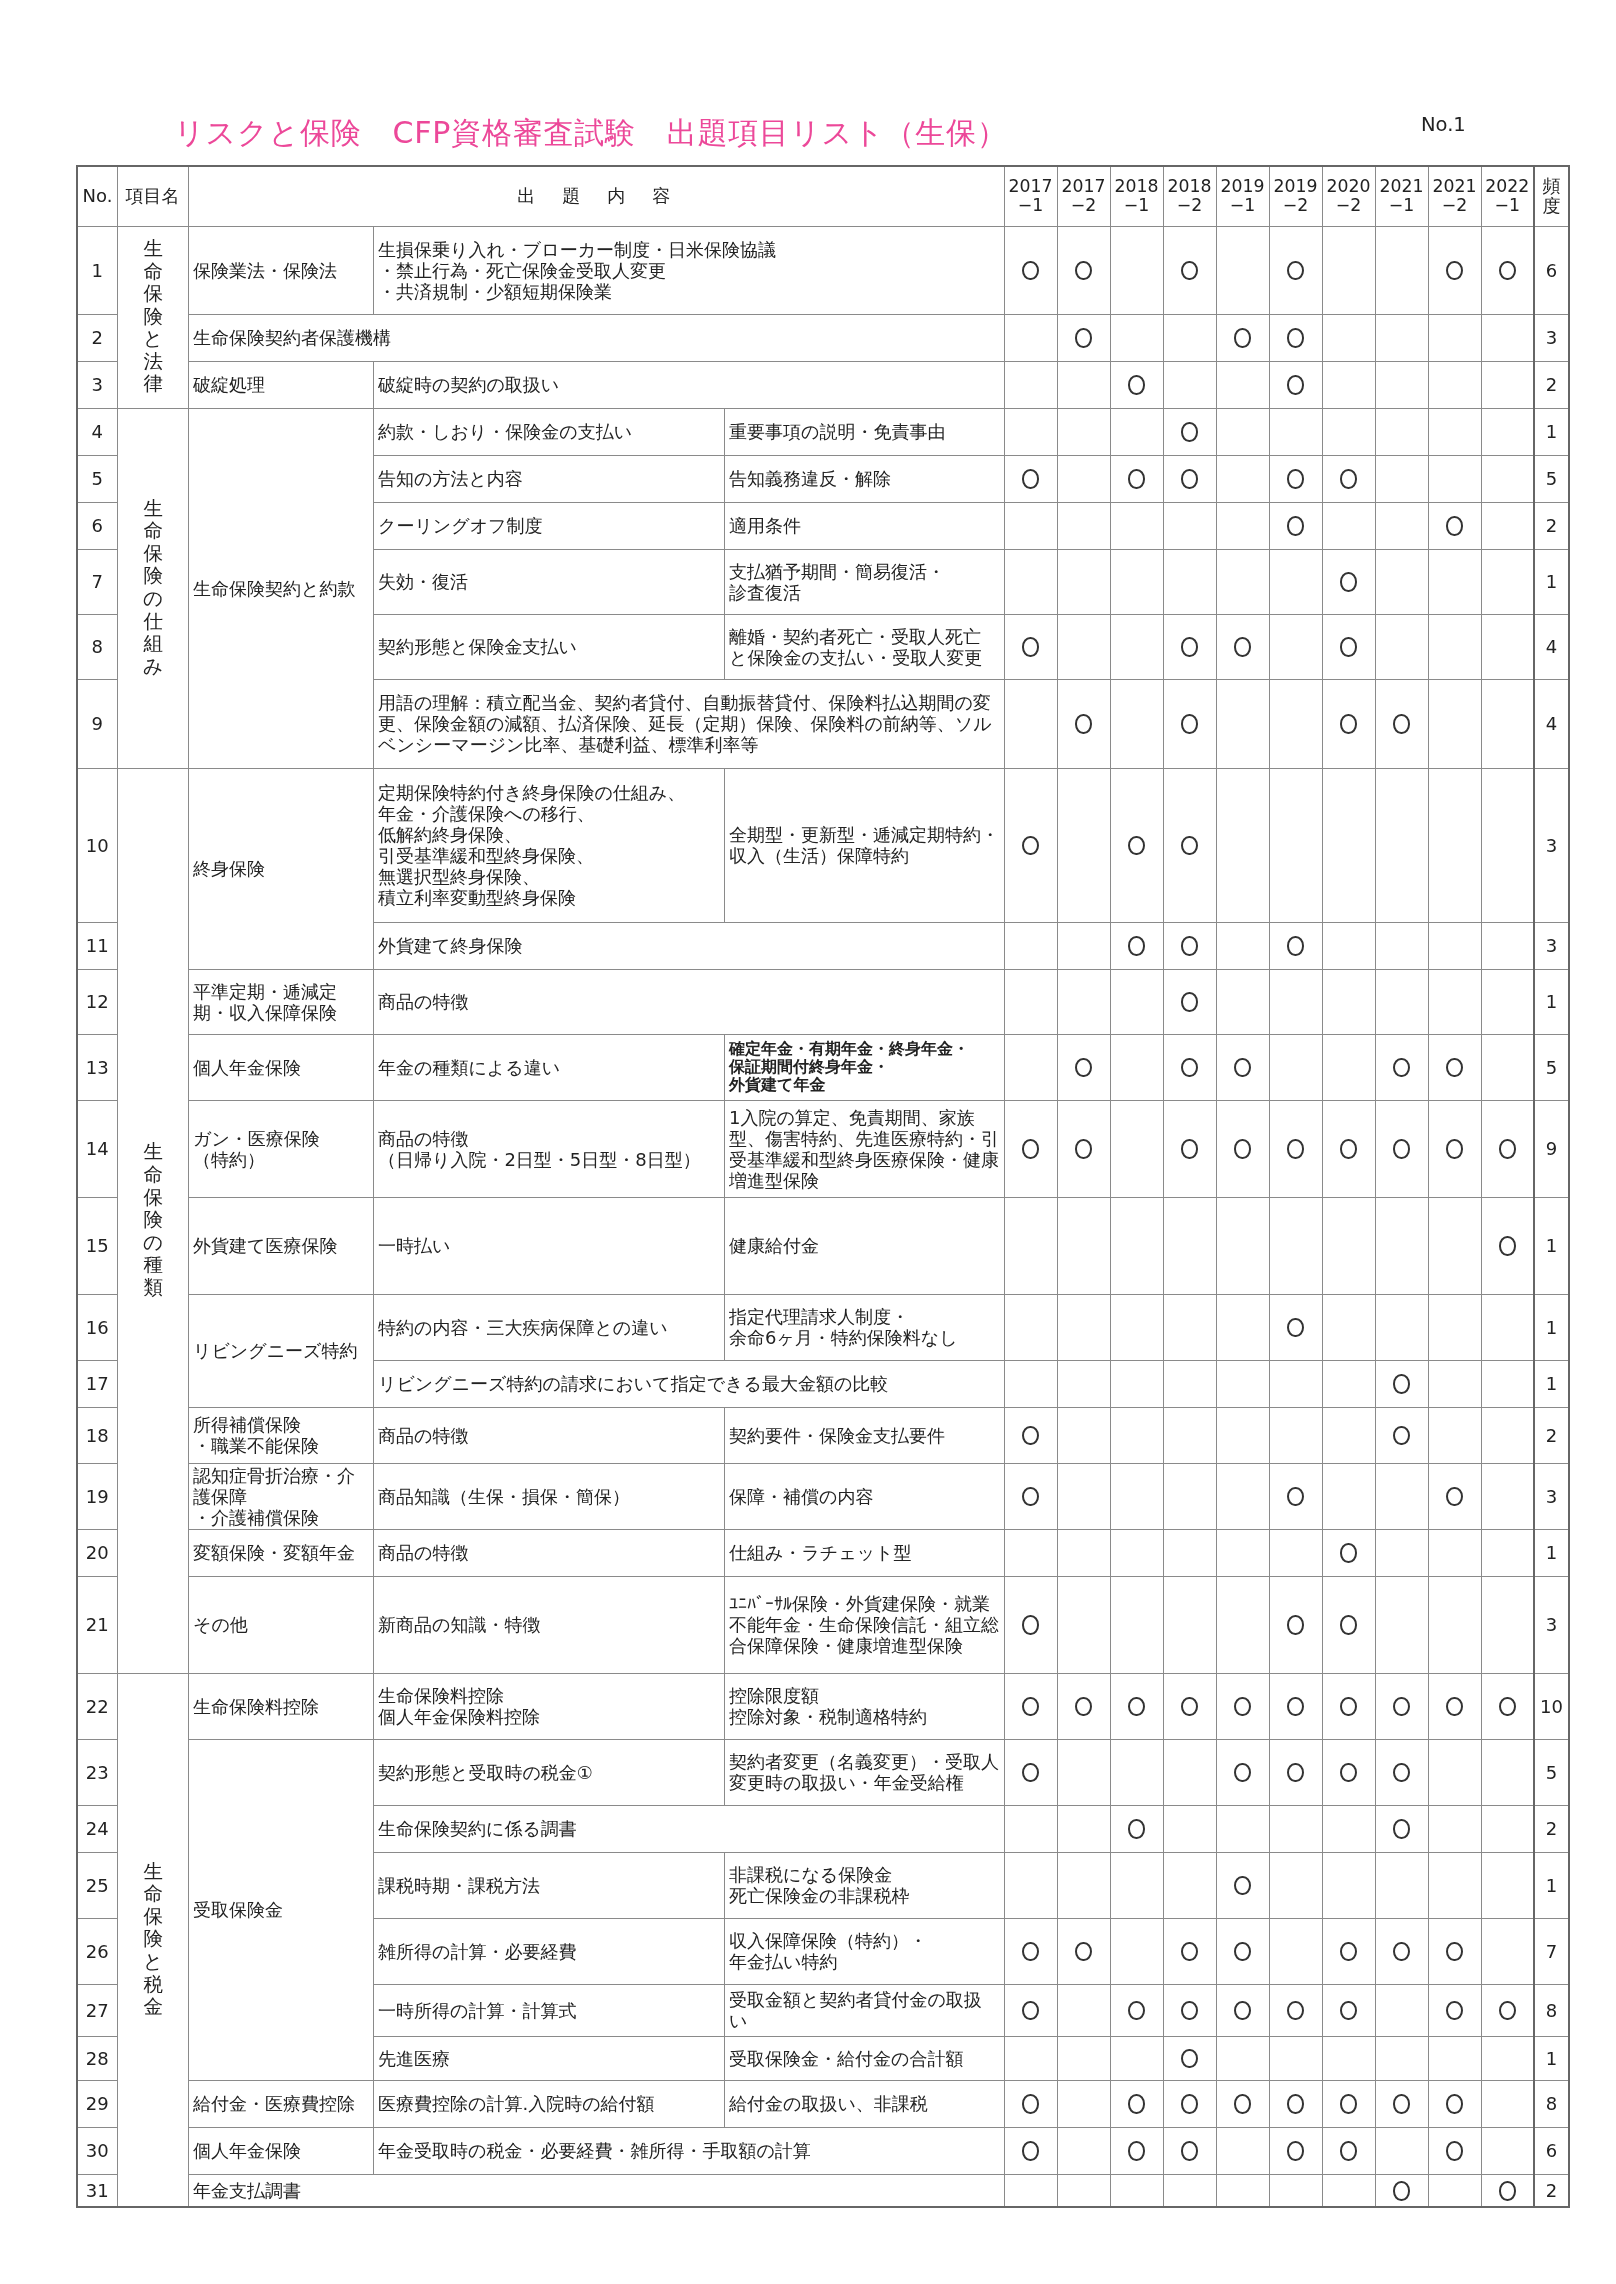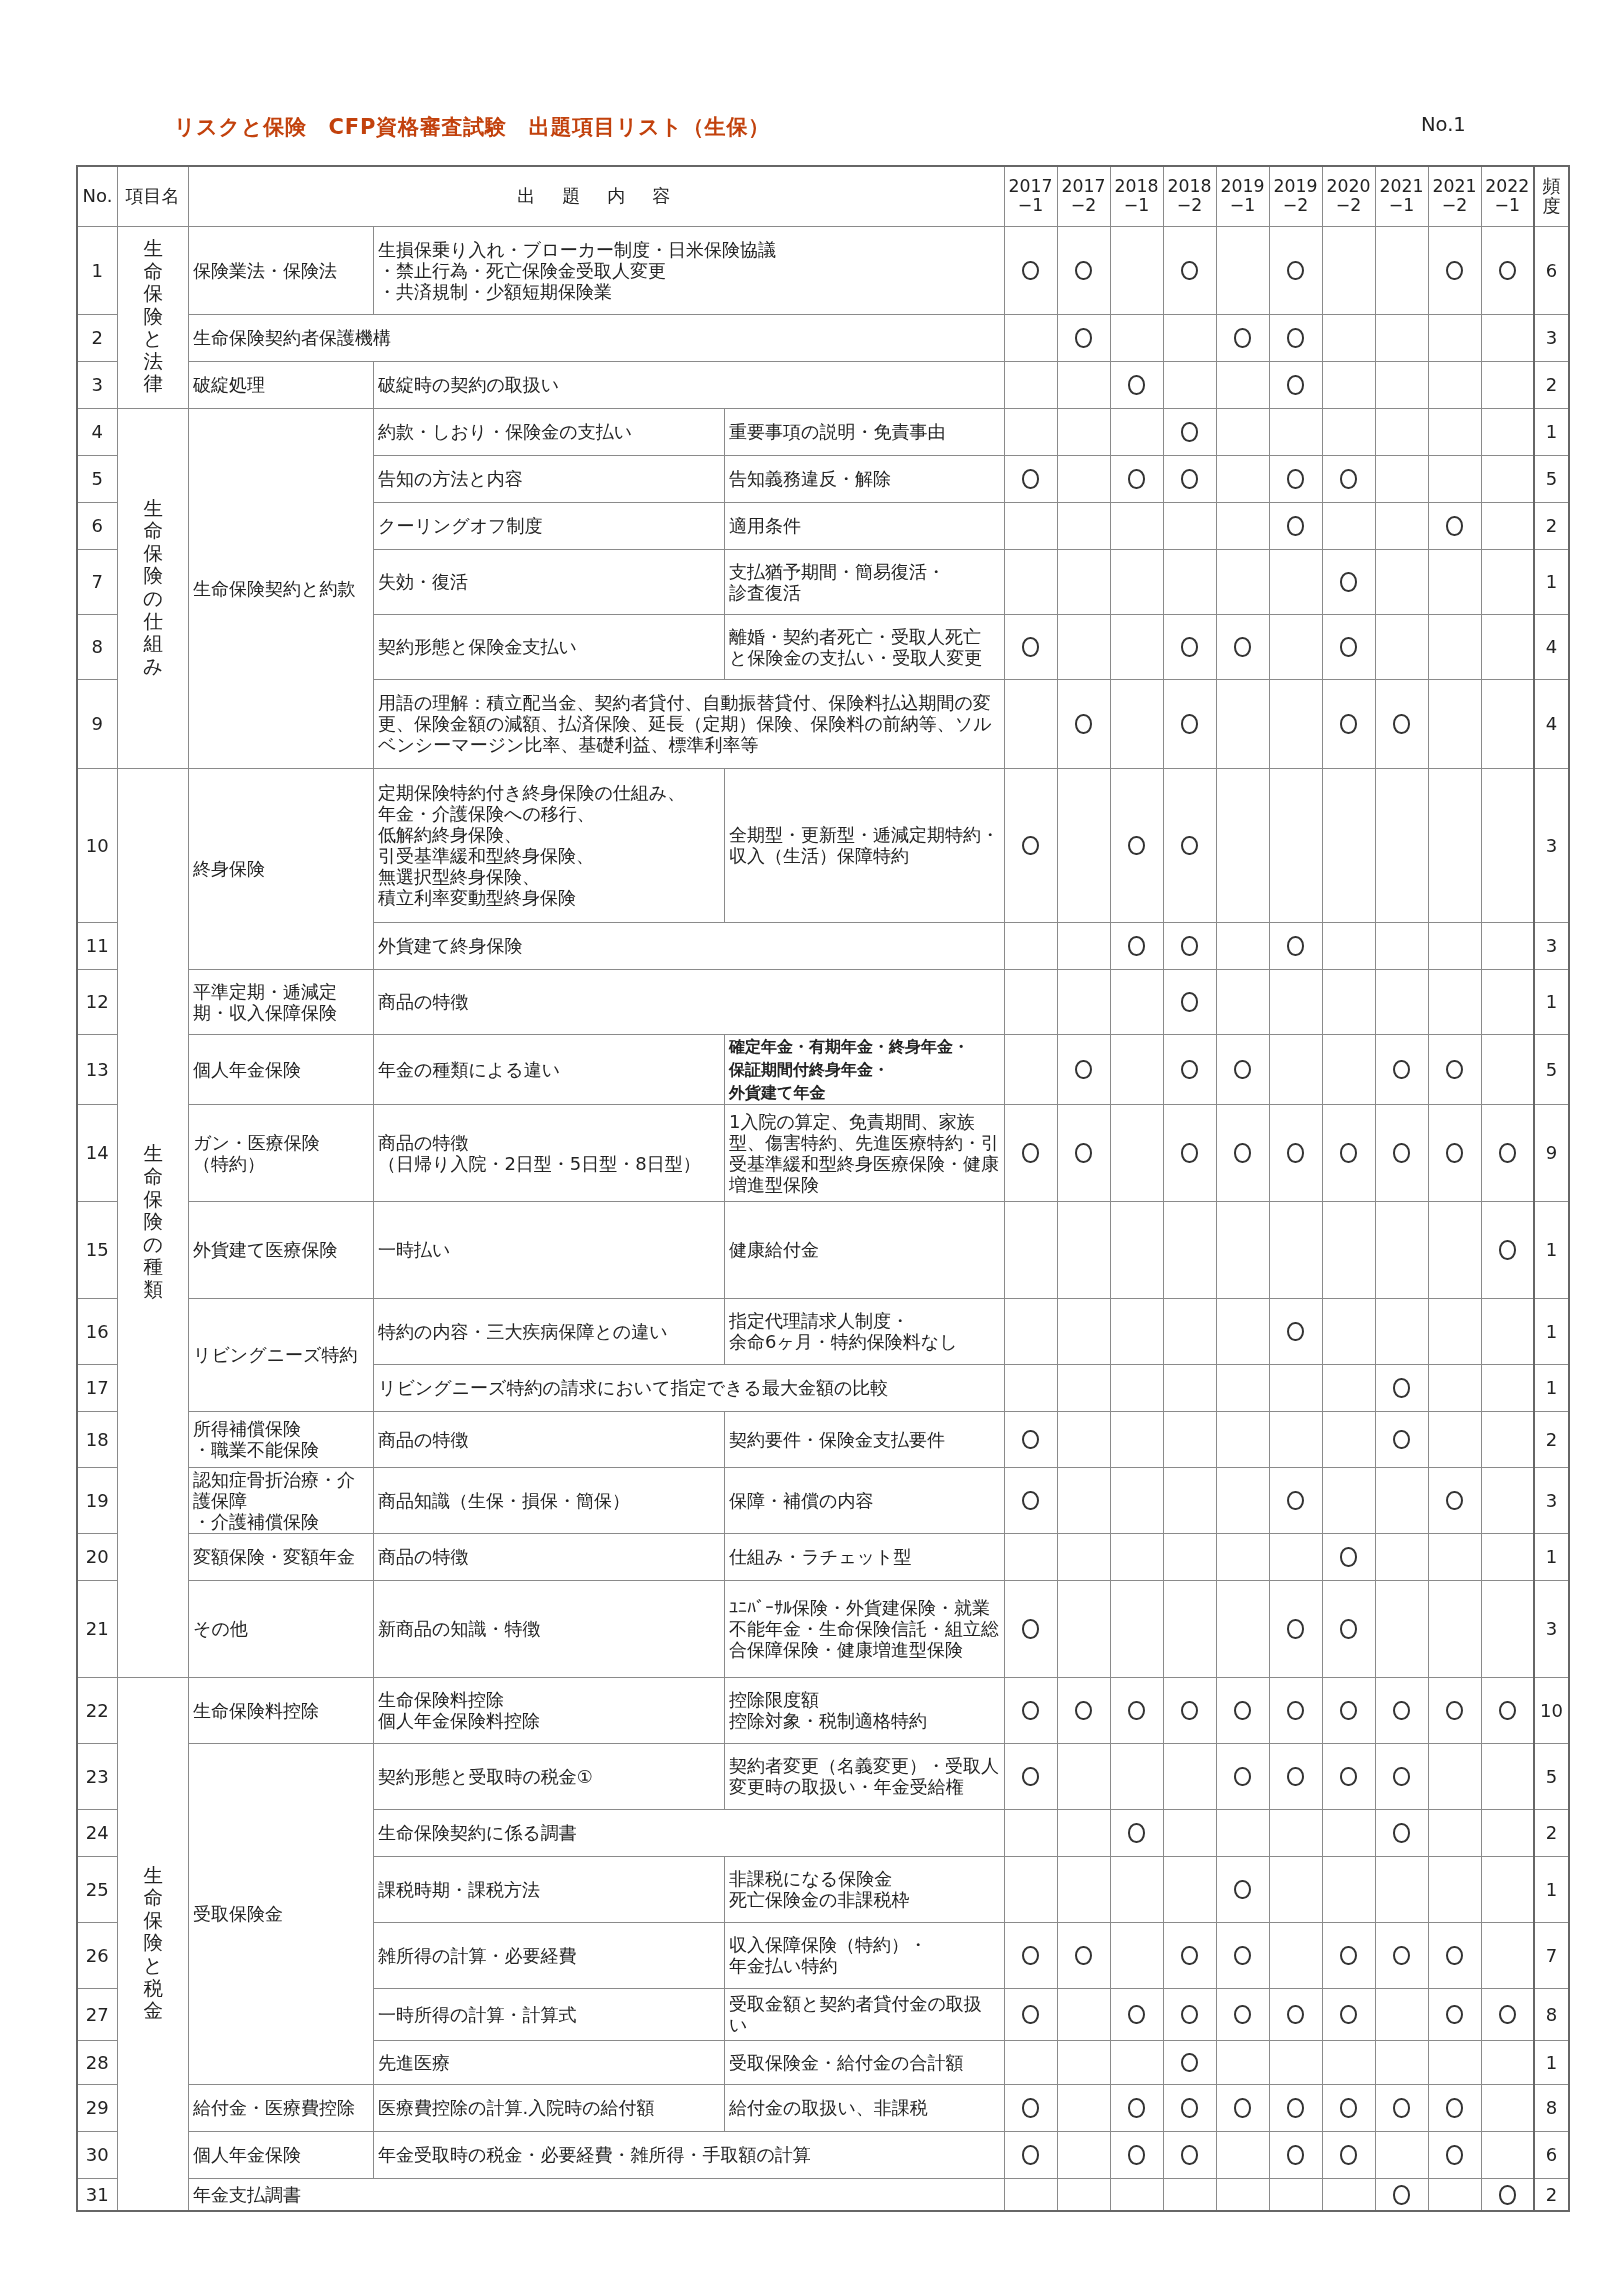--- a/index.html
+++ b/index.html
@@ -1,29 +1,29 @@
 <!DOCTYPE html>
 <html style="font-size:12px"><head>
 <meta charset="utf-8">
 <style>
   html,body{margin:0;padding:0;background:#fff;}
   body{width:1616px;height:2284px;position:relative;font-family:"DejaVu Sans","Liberation Sans",sans-serif;color:#222;overflow:hidden;}
-  .title{position:absolute;left:174px;top:113px;font-size:21px;letter-spacing:0.8px;color:#c2410c;font-weight:bold;}
+  .title{position:absolute;left:174px;top:113px;font-size:30px;letter-spacing:0.8px;color:#ec4899;}
   .pageno{position:absolute;left:1421px;top:113px;font-size:19.5px;color:#222;}
   table{position:absolute;left:76px;top:165px;border-collapse:collapse;table-layout:fixed;width:1492px;}
   td,th{border:1.5px solid #8a8a8a;font-weight:normal;font-size:18px;line-height:21px;padding:0 4.5px;vertical-align:middle;overflow:hidden;}
   th{text-align:center;font-size:18px;line-height:20px;}
   td.no{text-align:center;padding:0;}
   td.cat{text-align:right;padding:0;}
   td.cat span{display:block;width:21px;margin:0 auto;line-height:22.6px;font-size:19.5px;word-break:break-all;}
   td.mark{text-align:center;padding:0;font-size:21px;}
   td.freq{text-align:center;padding:0;border-left:2.3px solid #666;}
   th.freq{border-left:2.3px solid #666;padding:0;}
   th.yr{padding:0;font-size:17.3px;line-height:19.5px;}
-  .bold{font-weight:bold;font-size:16px;line-height:23px;}
+  .bold{font-weight:bold;font-size:16px;line-height:18px;}
   .circle{display:inline-block;width:16.5px;height:19.5px;border:2.3px solid #333;border-radius:50%;box-sizing:border-box;vertical-align:middle;}
   .ml{white-space:pre-line;}
   table{border:2.3px solid #666;}
 </style>
 </head>
 <body>
 
 <div class="title">リスクと保険　CFP資格審査試験　出題項目リスト（生保）</div>
 <div class="pageno">No.1</div>
 

